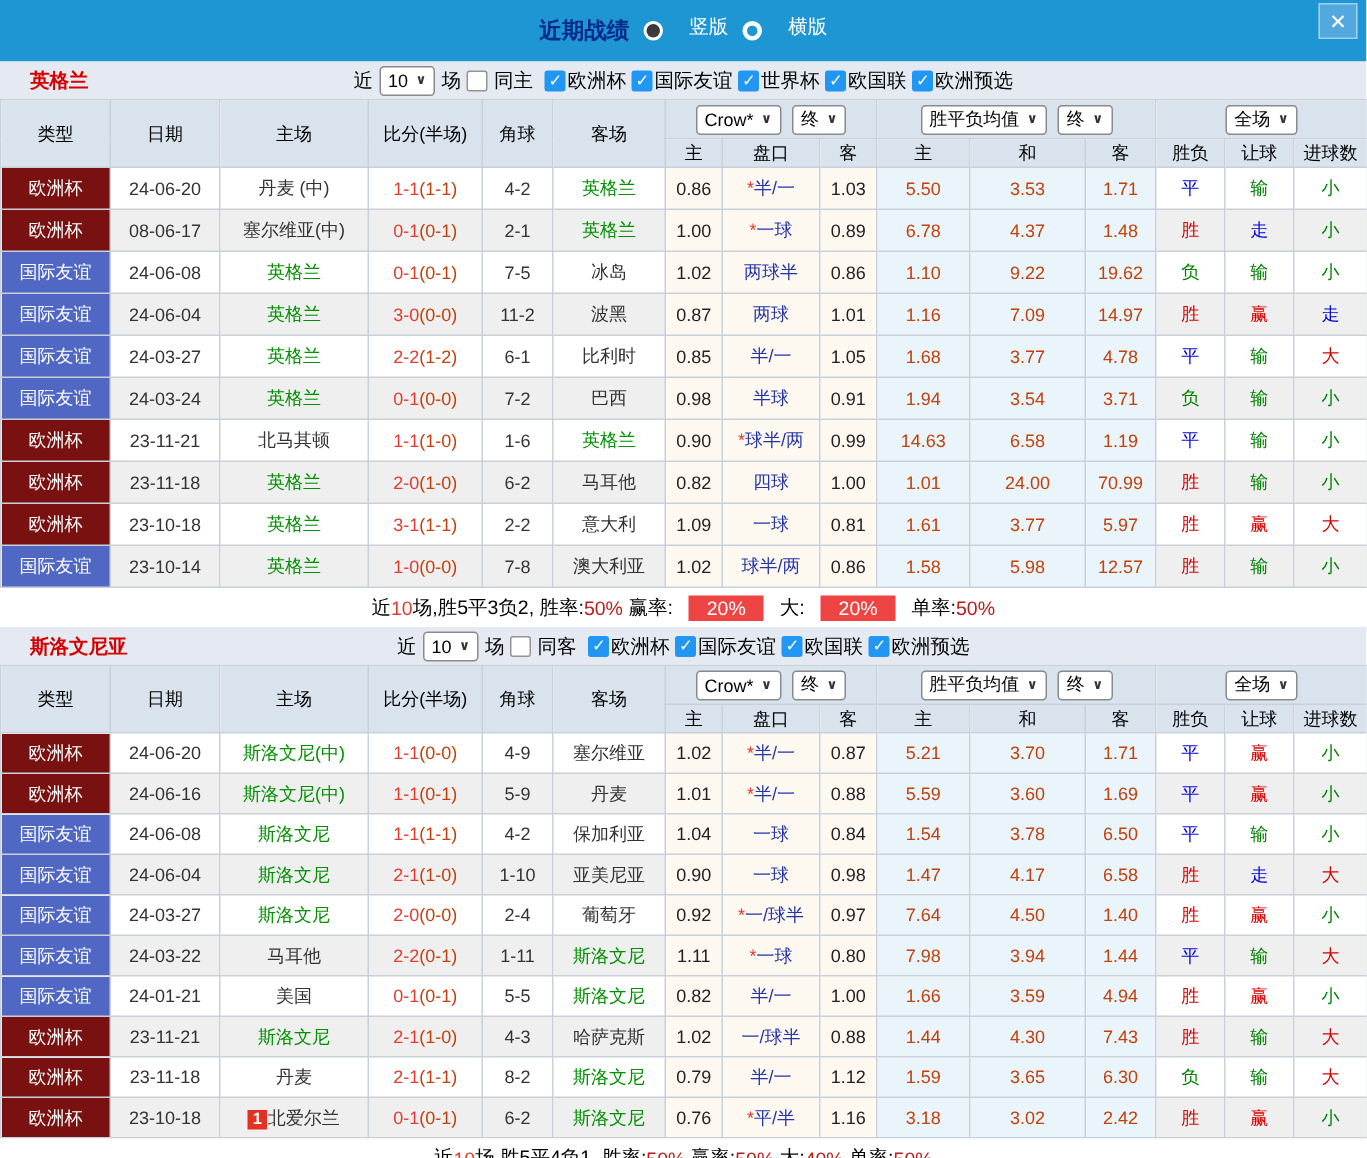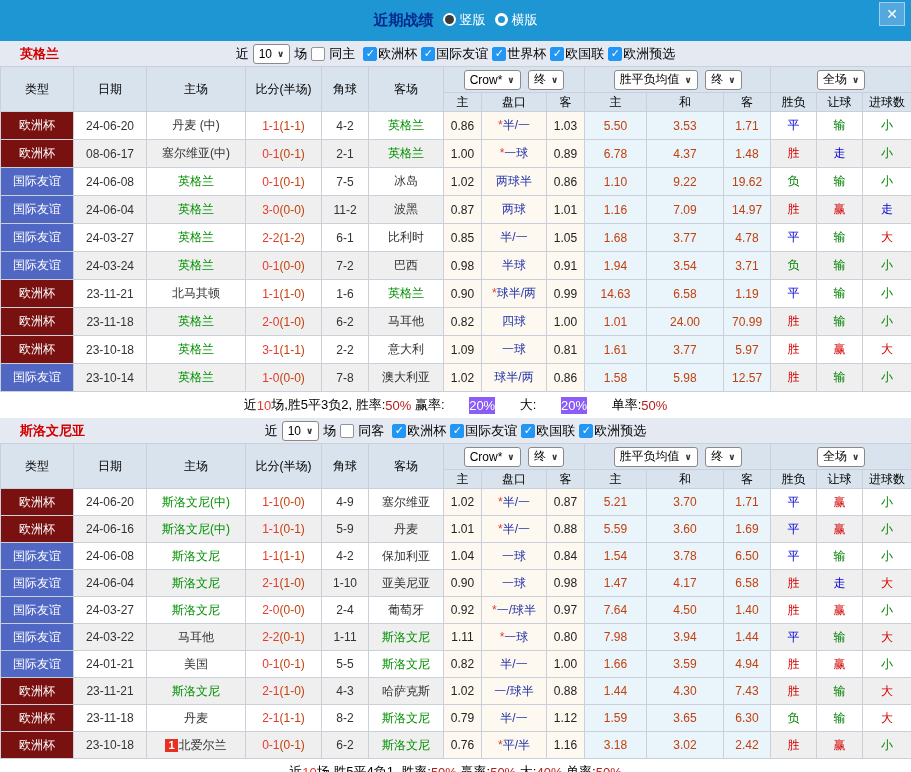--- a/index.html
+++ b/index.html
@@ -1,21 +1,21 @@
 <!DOCTYPE html>
 <html><head>
 <meta charset="utf-8">
 <style>
 *{margin:0;padding:0;box-sizing:border-box}
 body{width:911px;background:#fff;font-family:"Liberation Sans","DejaVu Sans",sans-serif;-webkit-font-smoothing:antialiased}
 
 
 .titlebar{height:41px;background:#1E96D4;display:flex;align-items:center;justify-content:center;position:relative}
 .tb-title{color:#032A8C;font-weight:bold;font-size:15px}
-.radio-item{display:inline-flex;align-items:center;gap:4px;margin-left:9px;color:#fff;font-size:13px;cursor:pointer}
+.radio-item{display:inline-flex;align-items:flex-end;gap:18px;margin-left:9px;color:#fff;font-size:13px;cursor:pointer}
 .radio-dot{width:13px;height:13px;border-radius:50%;display:inline-block;position:relative;flex:none}
 .radio-dot.sel{background:#fff}
 .radio-dot.sel::after{content:"";position:absolute;left:2px;top:2px;right:2px;bottom:2px;border-radius:50%;background:#3a3a3a}
 .radio-dot.unsel{background:#1E96D4;border:3px solid #fff}
 .close-btn{position:absolute;right:6px;top:2px;width:26px;height:24px;background:#53A9DE;border:1px solid #9FD0EF;color:#fff;font-size:14px;font-weight:bold;display:flex;align-items:center;justify-content:center;cursor:pointer}
 
 
 .sec-bar{height:25px;background:#E5EAF2;display:flex;align-items:center;position:relative}
 .team{position:absolute;left:20px;color:#D40000;font-weight:bold;font-size:13px}
 .filters{margin:0 auto;display:flex;align-items:center;gap:4px;font-size:13px;color:#000}
@@ -52,21 +52,21 @@
 .c-blue{color:#0000D5}
 .c-green{color:#008000}
 .badge{display:inline-block;background:#E53022;color:#fff;font-size:11px;line-height:13px;padding:0 3px;margin-right:1px;font-weight:bold}
 
 
 .summary{height:26px;display:flex;align-items:center;justify-content:center;font-size:13px;background:#fff}
 .summary span{white-space:pre}
 .sm-black{color:#000}
 .sm-red-inline{color:#E33B2E}
 .sm-blue{color:#b91c1c}
-.sm-chip{background:#8b5cf6;color:#fff;padding:1px 0;margin:0 21px}
+.sm-chip{background:#ef4444;color:#fff;padding:1px 12px;margin:0 7px}
 </style>
 </head>
 <body>
 
 <div class="titlebar">
   <span class="tb-title">近期战绩</span>
   <span id="radio-group"><span class="radio-item">
         <span class="radio-dot sel"></span>
         <span>竖版</span>
       </span><span class="radio-item">

